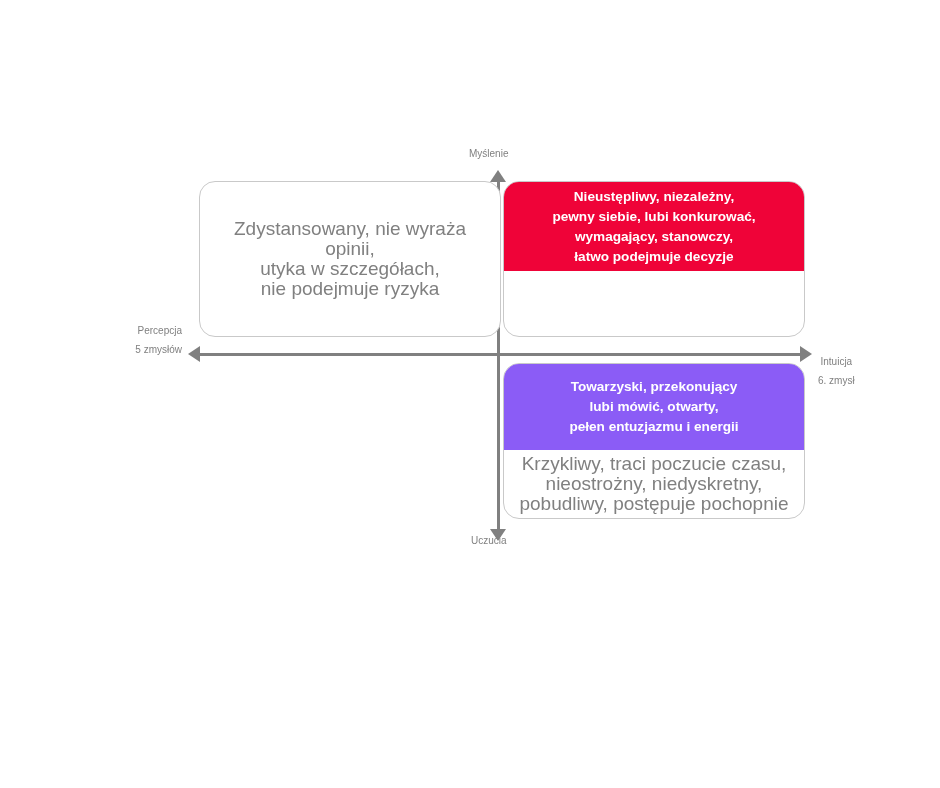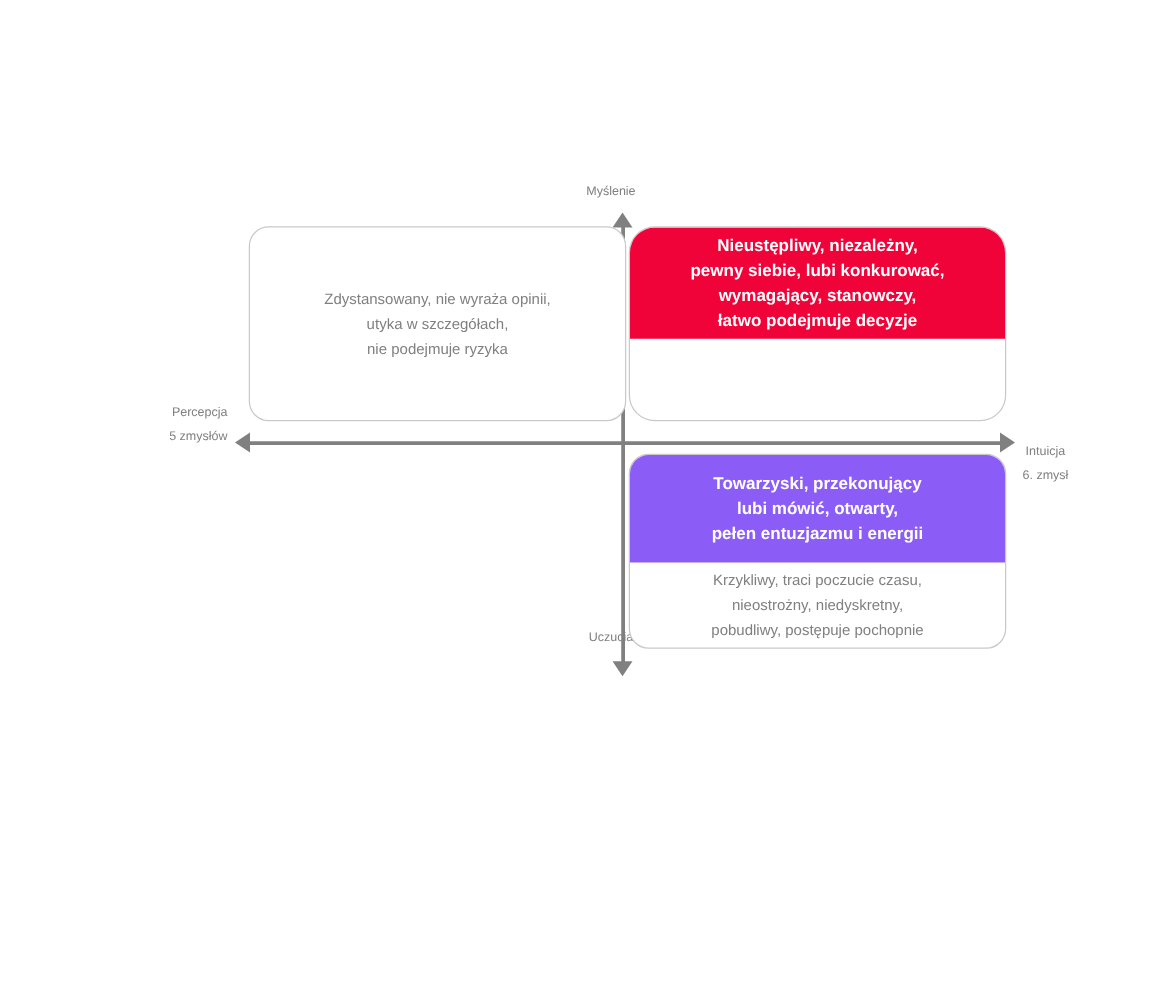--- a/index.html
+++ b/index.html
@@ -81,21 +81,21 @@
     white-space: pre;
   }
   #axis-label-top {
     left: 469px;
     top: 163px;
     transform: translateY(-100%);
     text-align: center;
   }
   #axis-label-bottom {
     left: 471px;
-    top: 501px;
+    top: 531px;
     text-align: right;
   }
   #axis-label-left {
     left: 182px;
     top: 340px;
     transform: translate(-100%, -50%);
     text-align: right;
   }
   #axis-label-right {
     left: 818px;
@@ -110,21 +110,21 @@
     height: 156px;
     border: 1px solid #c9c9c9;
     border-radius: 16px;
     background: #ffffff;
     box-sizing: border-box;
     overflow: hidden;
     display: flex;
     flex-direction: column;
   }
   #quadrant-thinking-sensing  { left: 199px; top: 181px; }
-  #quadrant-thinking-intuition{ left: 503px; top: 181px; border-radius: 21px; }
+  #quadrant-thinking-intuition{ left: 503px; top: 181px; }
   #quadrant-feeling-sensing   { left: 199px; top: 363px; }
   #quadrant-feeling-intuition { left: 503px; top: 363px; }
 
   .quadrant-strengths {
     display: flex;
     align-items: center;
     justify-content: center;
     text-align: center;
     color: #ffffff;
     font-weight: bold;
@@ -134,21 +134,21 @@
     padding: 0 10px;
     box-sizing: border-box;
   }
   .quadrant-weaknesses {
     flex: 1 1 auto;
     display: flex;
     align-items: center;
     justify-content: center;
     text-align: center;
     color: #808080;
-    font-size: 12px;
+    font-size: 19px;
     line-height: 20px;
     white-space: pre-line;
     padding: 0 10px;
     box-sizing: border-box;
   }
 
   
   #quadrant-thinking-sensing  .quadrant-strengths { height: 89px; }
   #quadrant-thinking-intuition .quadrant-strengths { height: 89px; }
   #quadrant-feeling-sensing   .quadrant-strengths { height: 86px; }

